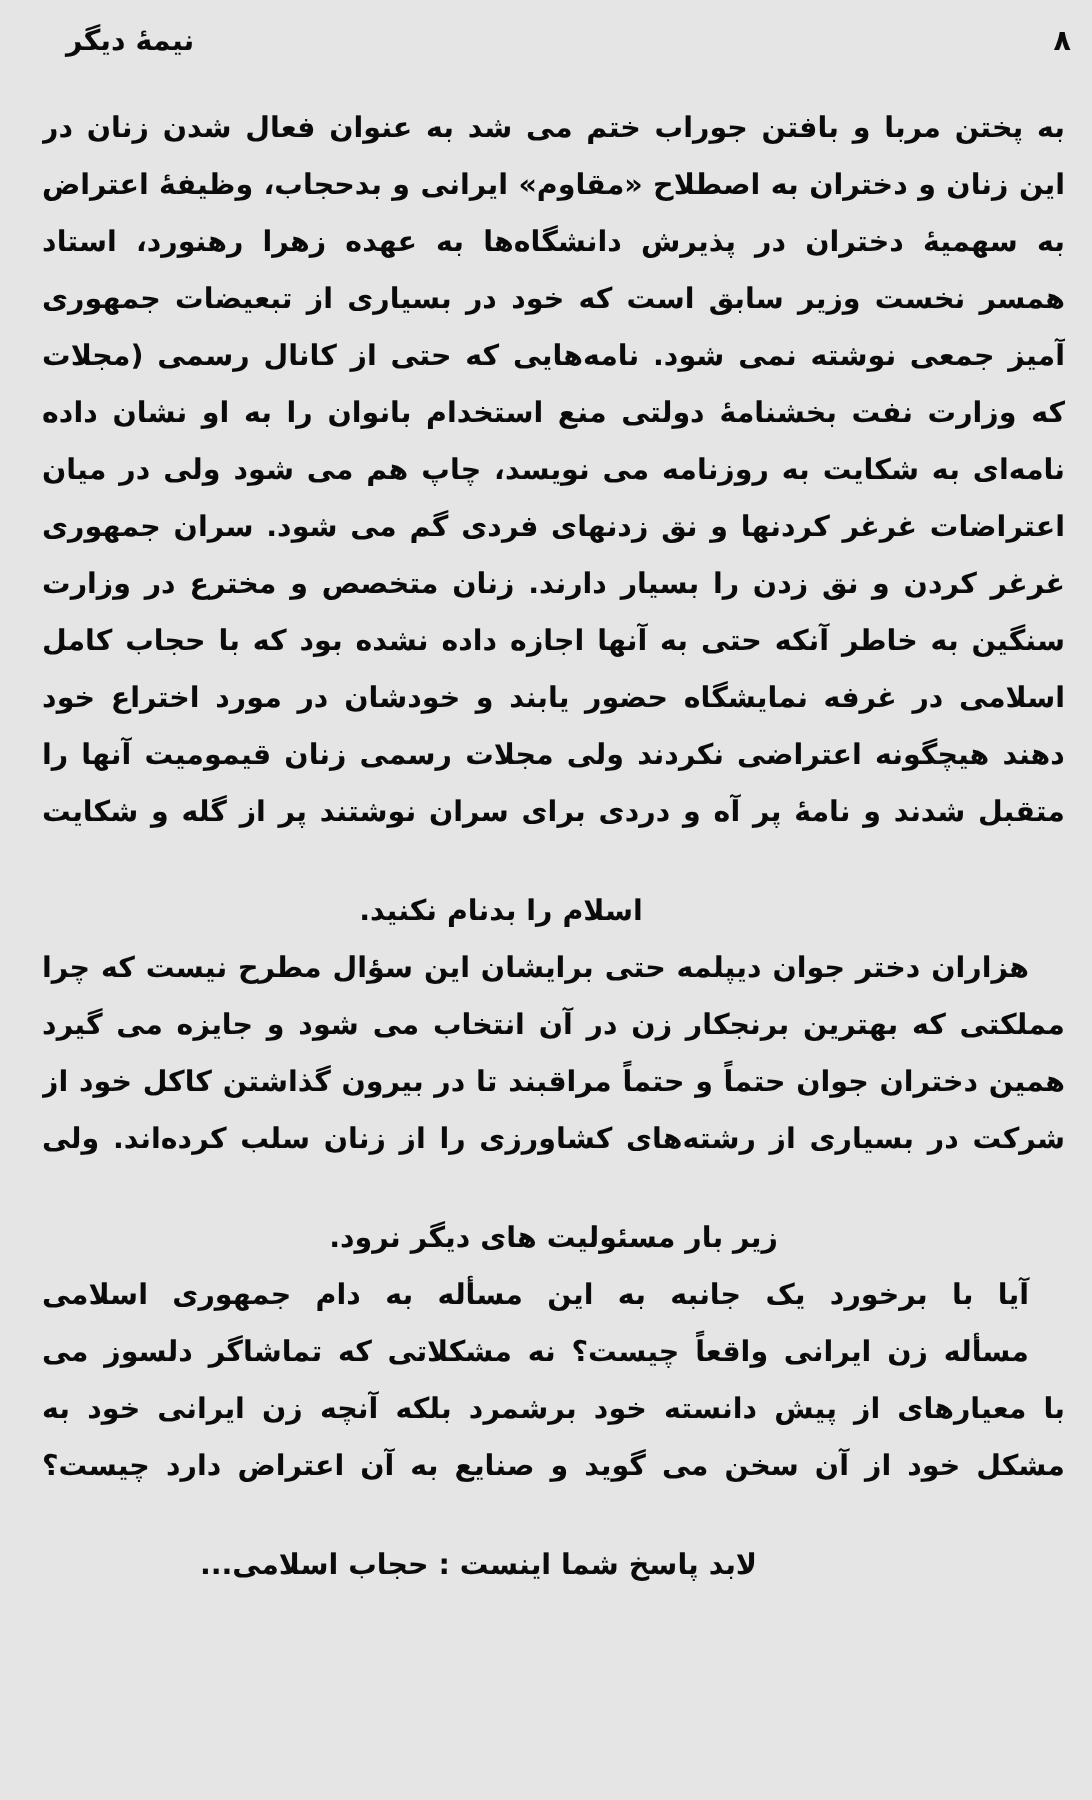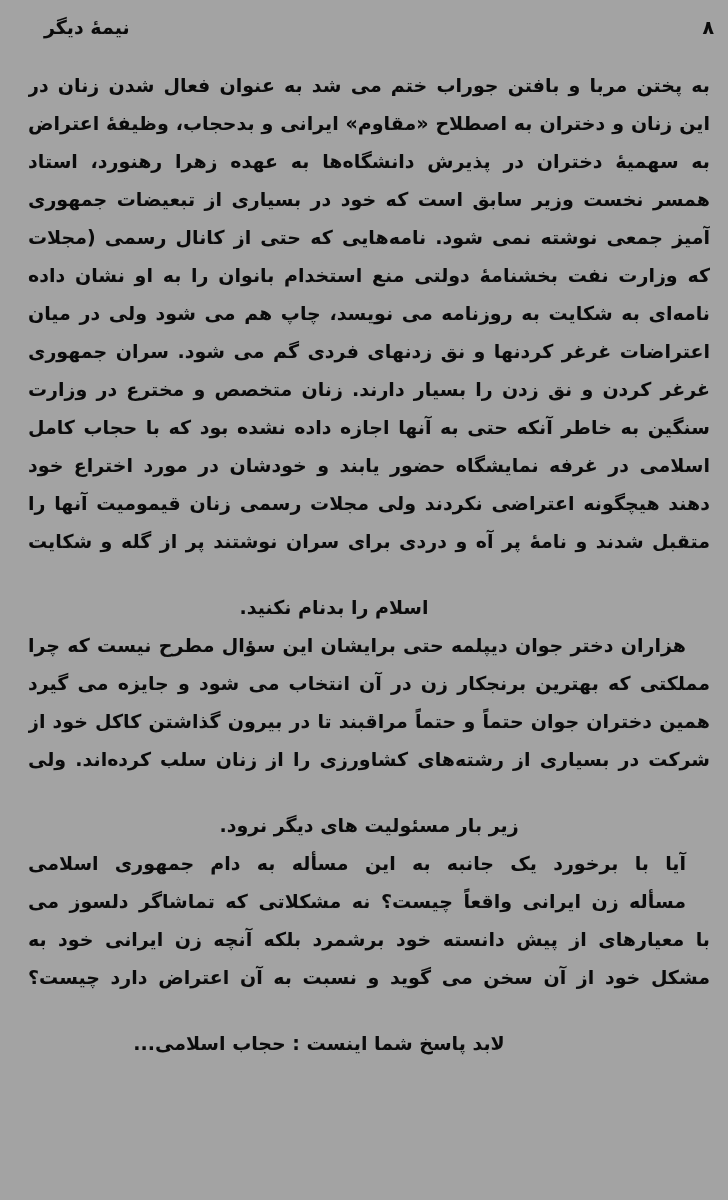--- a/index.html
+++ b/index.html
@@ -1,20 +1,20 @@
 <!DOCTYPE html>
 <html lang="fa"><head>
 <meta charset="utf-8">
 <style>
   html,body{margin:0;padding:0;}
   .page{
     position:relative;
     width:728px;
     height:1200px;
-    background:#a3a3a3;
+    background:#e5e5e5;
     overflow:hidden;
     font-family:"DejaVu Sans", sans-serif;
     color:#0b0b0b;
   }
   .hdr-title{
     position:absolute;
     top:16px;
     left:44px;
     font-size:19px;
     font-weight:bold;
@@ -79,16 +79,16 @@
       <div class="line justify">متقبل شدند و نامهٔ پر آه و دردی برای سران نوشتند پر از گله و شکایت که</div>
       <div class="line start ind-deep">اسلام را بدنام نکنید.</div>
       <div class="line justify ind-para">هزاران دختر جوان دیپلمه حتی برایشان این سؤال مطرح نیست که چرا در</div>
       <div class="line justify">مملکتی که بهترین برنجکار زن در آن انتخاب می شود و جایزه می گیرد حق</div>
       <div class="line justify">همین دختران جوان حتماً و حتماً مراقبند تا در بیرون گذاشتن کاکل خود از</div>
       <div class="line justify">شرکت در بسیاری از رشته‌های کشاورزی را از زنان سلب کرده‌اند. ولی</div>
       <div class="line start">زیر بار مسئولیت های دیگر نرود.</div>
       <div class="line justify ind-para">آیا با برخورد یک جانبه به این مسأله به دام جمهوری اسلامی نیفتاده‌ایم؟</div>
       <div class="line justify ind-para">مسأله زن ایرانی واقعاً چیست؟ نه مشکلاتی که تماشاگر دلسوز می تواند</div>
       <div class="line justify">با معیارهای از پیش دانسته خود برشمرد بلکه آنچه زن ایرانی خود به عنوان</div>
-      <div class="line justify">مشکل خود از آن سخن می گوید و نسبت به آن اعتراض دارد چیست؟</div>
+      <div class="line justify">مشکل خود از آن سخن می گوید و صنایع به آن اعتراض دارد چیست؟</div>
       <div class="line start ind-wide">لابد پاسخ شما اینست : حجاب اسلامی...</div>
     </div>
 </div>
 
 </body></html>

